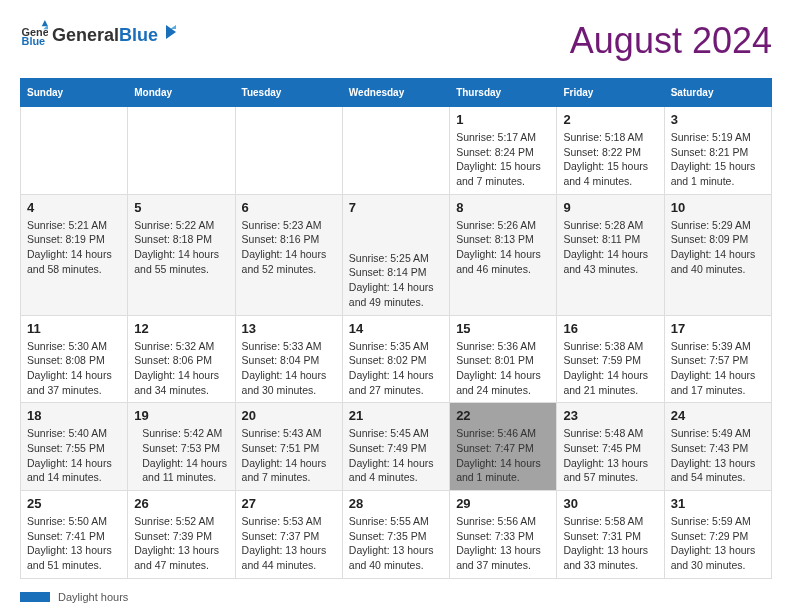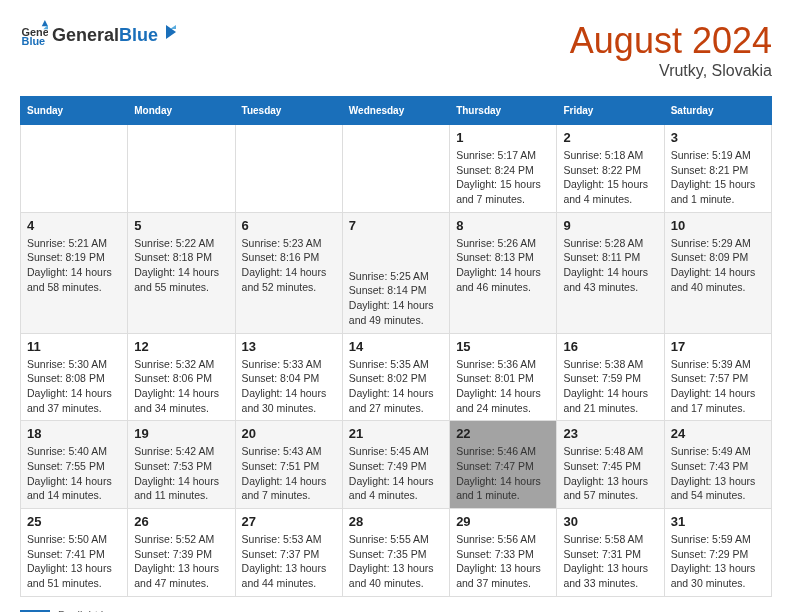--- a/index.html
+++ b/index.html
@@ -24,21 +24,21 @@
     .logo-icon {
       width: 28px;
       height: 28px;
     }
     .title-area {
       text-align: right;
     }
     .month-year {
       font-size: 36px;
       font-weight: normal;
-      color: #c2410c;
+      color: #701a75;
     }
     .location {
       font-size: 16px;
       color: #444;
     }
     .calendar-table {
       width: 100%;
       border-collapse: collapse;
       font-size: 11px;
     }
@@ -110,21 +110,20 @@
           <svg width="18" height="18" viewBox="0 0 18 18">
             <polygon points="6,2 16,9 6,16" fill="#1a6fba"></polygon>
             <polygon points="10,6 16,6 16,2" fill="#5aacdf"></polygon>
           </svg>
         </span>
       </div>
     </div>
   </div>
   <div class="title-area">
     <div class="month-year">August 2024</div>
-    <div class="location">Vrutky, Slovakia</div>
   </div>
 </div>
 
 <table class="calendar-table">
   <thead>
     <tr>
     <th>Sunday</th>
         <th>Monday</th>
         <th>Tuesday</th>
         <th>Wednesday</th>
@@ -248,21 +247,21 @@
       </tr>
       <tr>
         <td style="background: rgb(245, 245, 245);">
           <div class="day-number">18</div>
           <div class="day-info" style="white-space: pre-line;">Sunrise: 5:40 AM
 Sunset: 7:55 PM
 Daylight: 14 hours and 14 minutes.</div>
         </td>
         <td style="background: rgb(245, 245, 245);">
           <div class="day-number">19</div>
-          <div class="day-info" style="white-space: pre-line;">Sunrise: 5:42 AM
+          <div class="day-info" style="white-space: pre-line; margin-left: 8px;">Sunrise: 5:42 AM
 Sunset: 7:53 PM
 Daylight: 14 hours and 11 minutes.</div>
         </td>
         <td style="background: rgb(245, 245, 245);">
           <div class="day-number">20</div>
           <div class="day-info" style="white-space: pre-line;">Sunrise: 5:43 AM
 Sunset: 7:51 PM
 Daylight: 14 hours and 7 minutes.</div>
         </td>
         <td style="background: rgb(245, 245, 245);">

